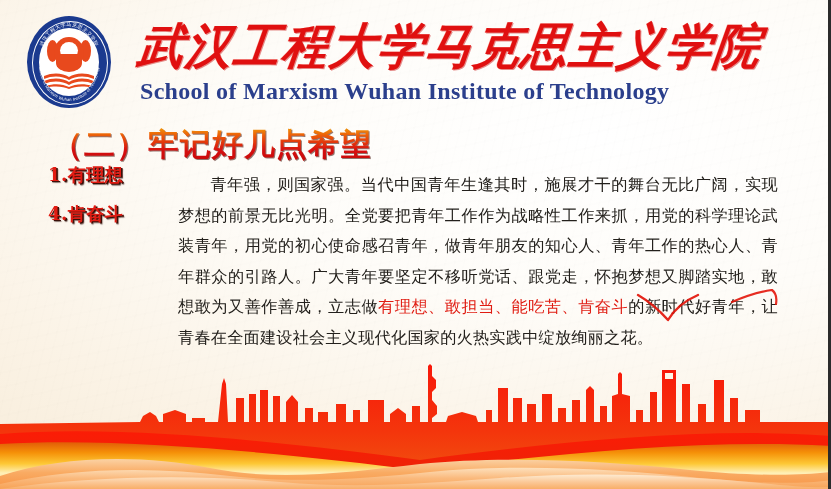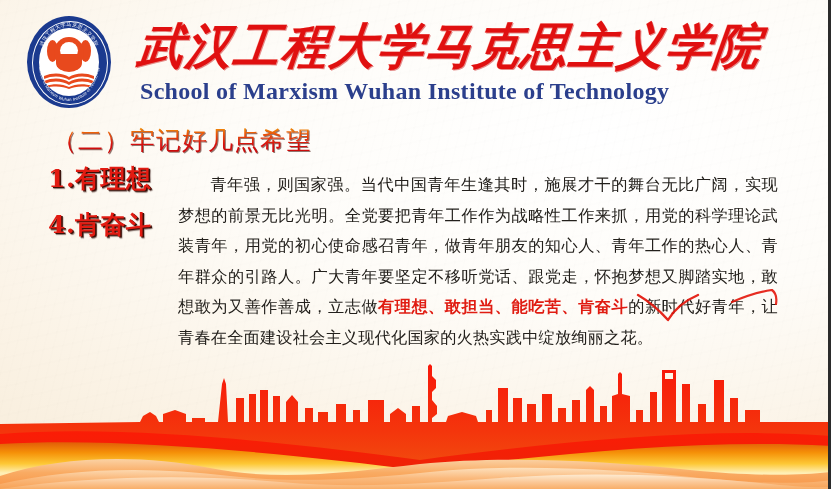--- a/index.html
+++ b/index.html
@@ -143,41 +143,41 @@
     letter-spacing: .3px;
     white-space: nowrap;
   }
 
   
   #section-heading {
     position: absolute;
     left: 52px;
     top: 124px;
     font-family: "DejaVu Serif", "Liberation Serif", serif;
-    font-size: 25px;
-    font-weight: normal;
+    font-size: 31px;
+    font-weight: bold;
     letter-spacing: 1px;
     white-space: nowrap;
     background: linear-gradient(180deg, #f2b60c 0%, #ec5a08 28%, #d61010 62%, #c00606 100%);
     -webkit-background-clip: text;
     background-clip: text;
     color: transparent;
     -webkit-text-fill-color: transparent;
     filter: drop-shadow(1px 1px 0.6px rgba(60,10,0,.55));
   }
 
   #key-list {
     position: absolute;
     left: 48px;
     top: 166px;
     width: 130px;
   }
   .key-item {
     font-family: "DejaVu Serif", "Liberation Serif", serif;
-    font-size: 25px;
+    font-size: 18px;
     font-weight: bold;
     color: #e21b12;
     letter-spacing: .5px;
     line-height: 1;
     margin-bottom: 21px;
     white-space: nowrap;
     text-shadow:
       1.4px 1.4px 0 #3a1008,
       2px 2px 1px rgba(40,10,5,.55);
   }
@@ -191,21 +191,21 @@
     font-family: "DejaVu Serif", "Liberation Serif", serif;
     font-size: 16.2px;
     line-height: 30.5px;
     color: #23201c;
     text-align: justify;
     text-indent: 2em;
     letter-spacing: .2px;
   }
   #body-text .hl {
     color: #e01c12;
-    font-weight: bold;
+    font-weight: normal;
   }
 
   
   #annotation {
     position: absolute;
     left: 636px;
     top: 289px;
     width: 150px;
     height: 40px;
     pointer-events: none;

